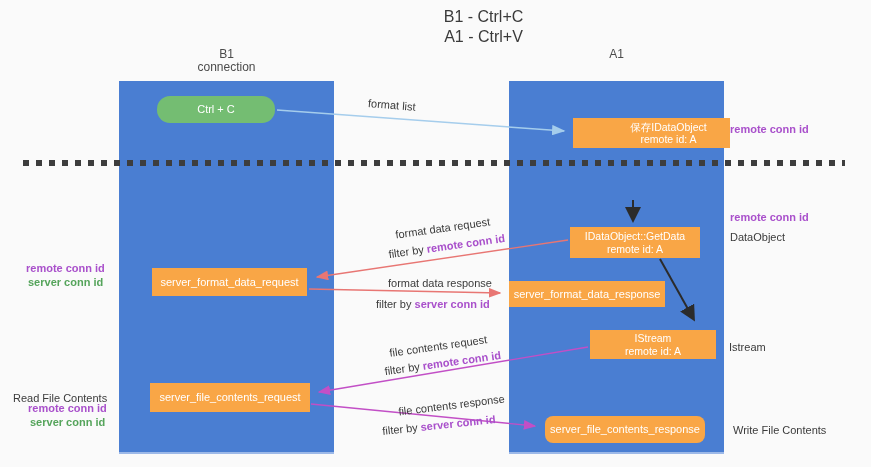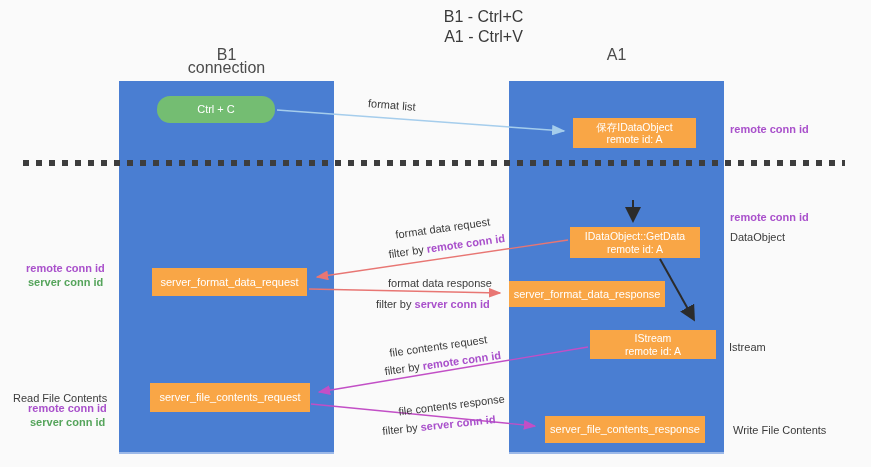--- a/index.html
+++ b/index.html
@@ -1,21 +1,21 @@
 <!DOCTYPE html>
 <html><head>
 <meta charset="utf-8">
 <style>
   html,body{margin:0;padding:0;}
   body{font-family:"Liberation Sans","DejaVu Sans",sans-serif;background:#fafafa;}
   #stage{position:relative;width:871px;height:467px;background:#fafafa;overflow:hidden;}
 
   .title{position:absolute;left:0;top:7px;width:871px;text-align:center;
          font-size:16px;line-height:20px;color:#3a3a3a;padding-left:48px;}
-  .col-header{position:absolute;width:215px;text-align:center;font-size:16px;
+  .col-header{position:absolute;width:215px;text-align:center;font-size:12px;
               line-height:13px;color:#4b4b4b;top:48px;}
   .col-rect{position:absolute;top:81px;width:215px;height:371px;background:#4a7ed2;
             border-bottom:2px solid #9db9e8;}
 
   .node{position:absolute;display:flex;flex-direction:column;align-items:center;
         justify-content:center;color:#ffffff;text-align:center;}
   .green{background:#74bd72;}
   .orange{background:#f9a646;}
   .fs11{font-size:11px;line-height:13px;}
   .fs10{font-size:10.5px;line-height:12.5px;}
@@ -84,36 +84,36 @@
   <div class="node green fs11" style="left:157px;top:96px;width:118px;height:27px;border-radius:13px;">
     <div>Ctrl + C</div>
   </div>
   <div class="node orange fs11" style="left:150px;top:383px;width:160px;height:29px;">
     <div>server_file_contents_request</div>
   </div>
   <div class="node orange fs11" style="left:152px;top:268px;width:155px;height:28px;">
     <div>server_format_data_request</div>
   </div>
 
-  <div class="node orange fs10" style="left:573px;top:118px;width:123px;height:30px;">
+  <div class="node orange fs10" style="left:573px;top:118px;width:123px;height:30px;padding-left:34px;">
     <div>保存IDataObject</div>
     <div>remote id: A</div>
   </div>
   <div class="node orange fs10" style="left:570px;top:227px;width:130px;height:31px;">
     <div>IDataObject::GetData</div>
     <div>remote id: A</div>
   </div>
   <div class="node orange fs11" style="left:509px;top:281px;width:156px;height:26px;">
     <div>server_format_data_response</div>
   </div>
   <div class="node orange fs10" style="left:590px;top:330px;width:126px;height:29px;">
     <div>IStream</div>
     <div>remote id: A</div>
   </div>
-  <div class="node orange fs11" style="left:545px;top:416px;width:160px;height:27px;">
+  <div class="node orange fs11" style="left:545px;top:416px;width:160px;height:27px;border-radius:8px;">
     <div>server_file_contents_response</div>
   </div>
 
   <div class="albl r-pos4" style="left:368px;top:99px;">format list</div>
 
   <div class="albl r-neg8" style="left:395px;top:222px;">format data request</div>
   <div class="albl r-neg8" style="left:388px;top:240px;">
     <span class="dark">filter by </span><span class="purple">remote conn id</span>
   </div>
 

